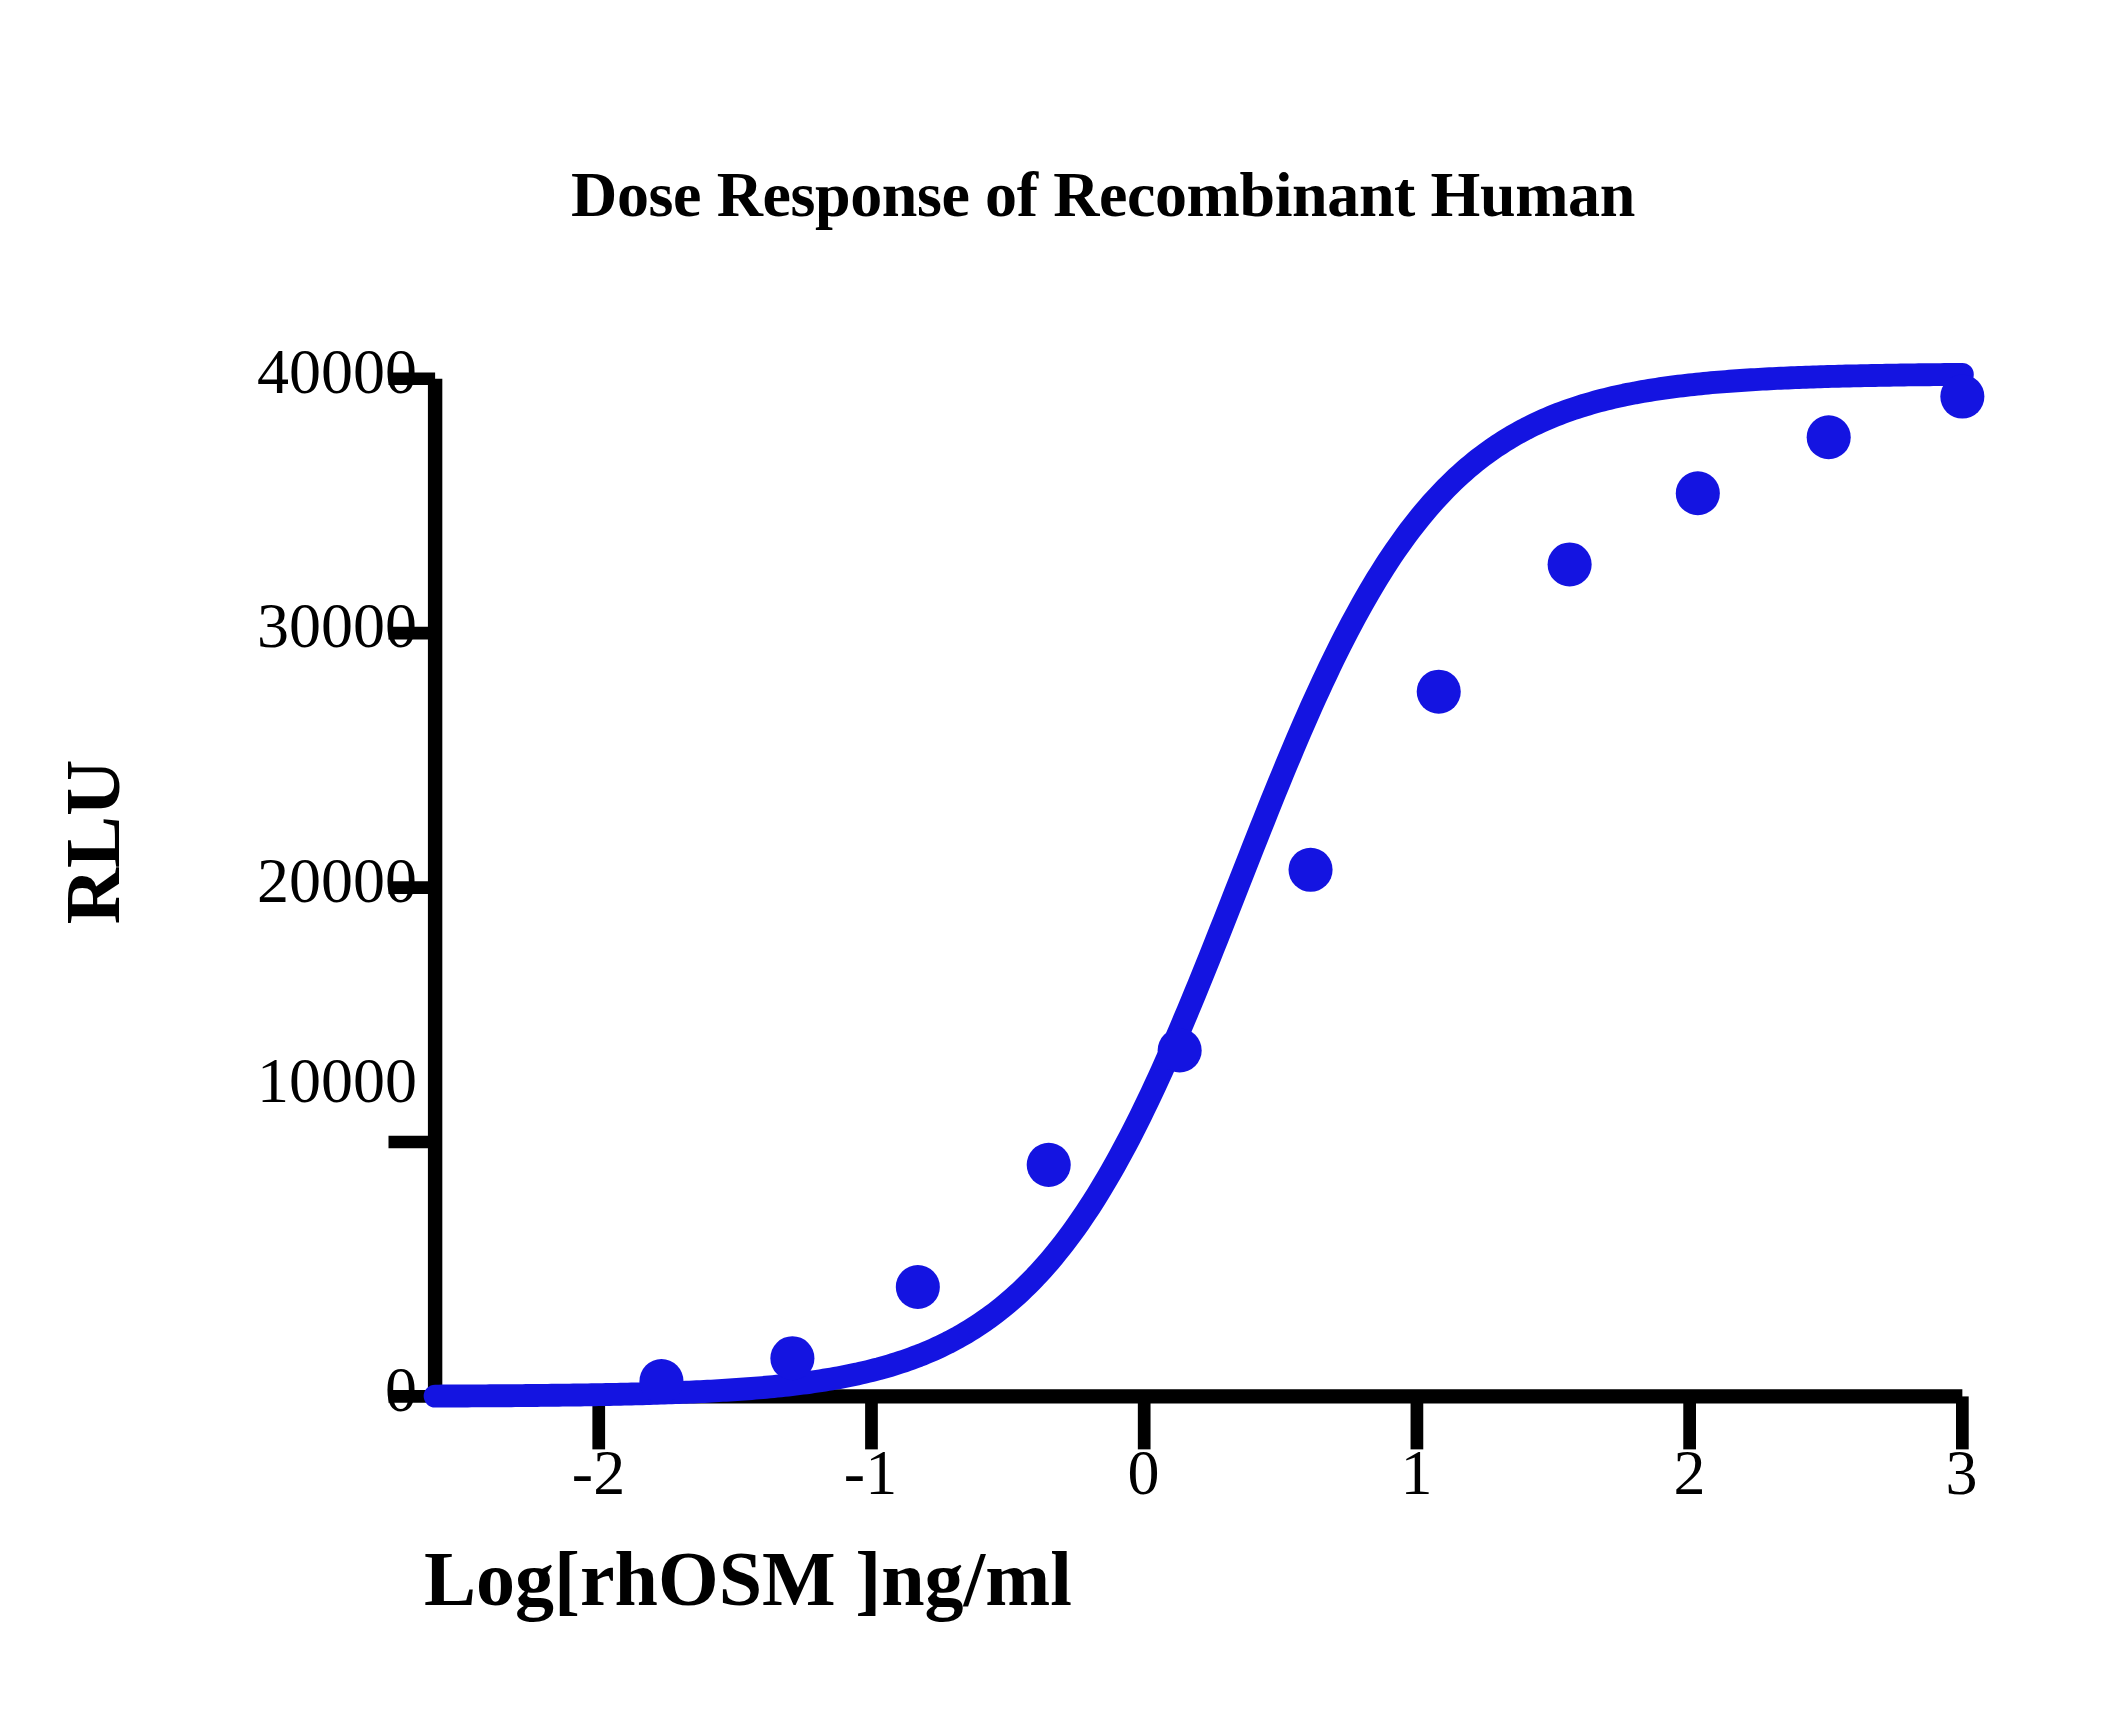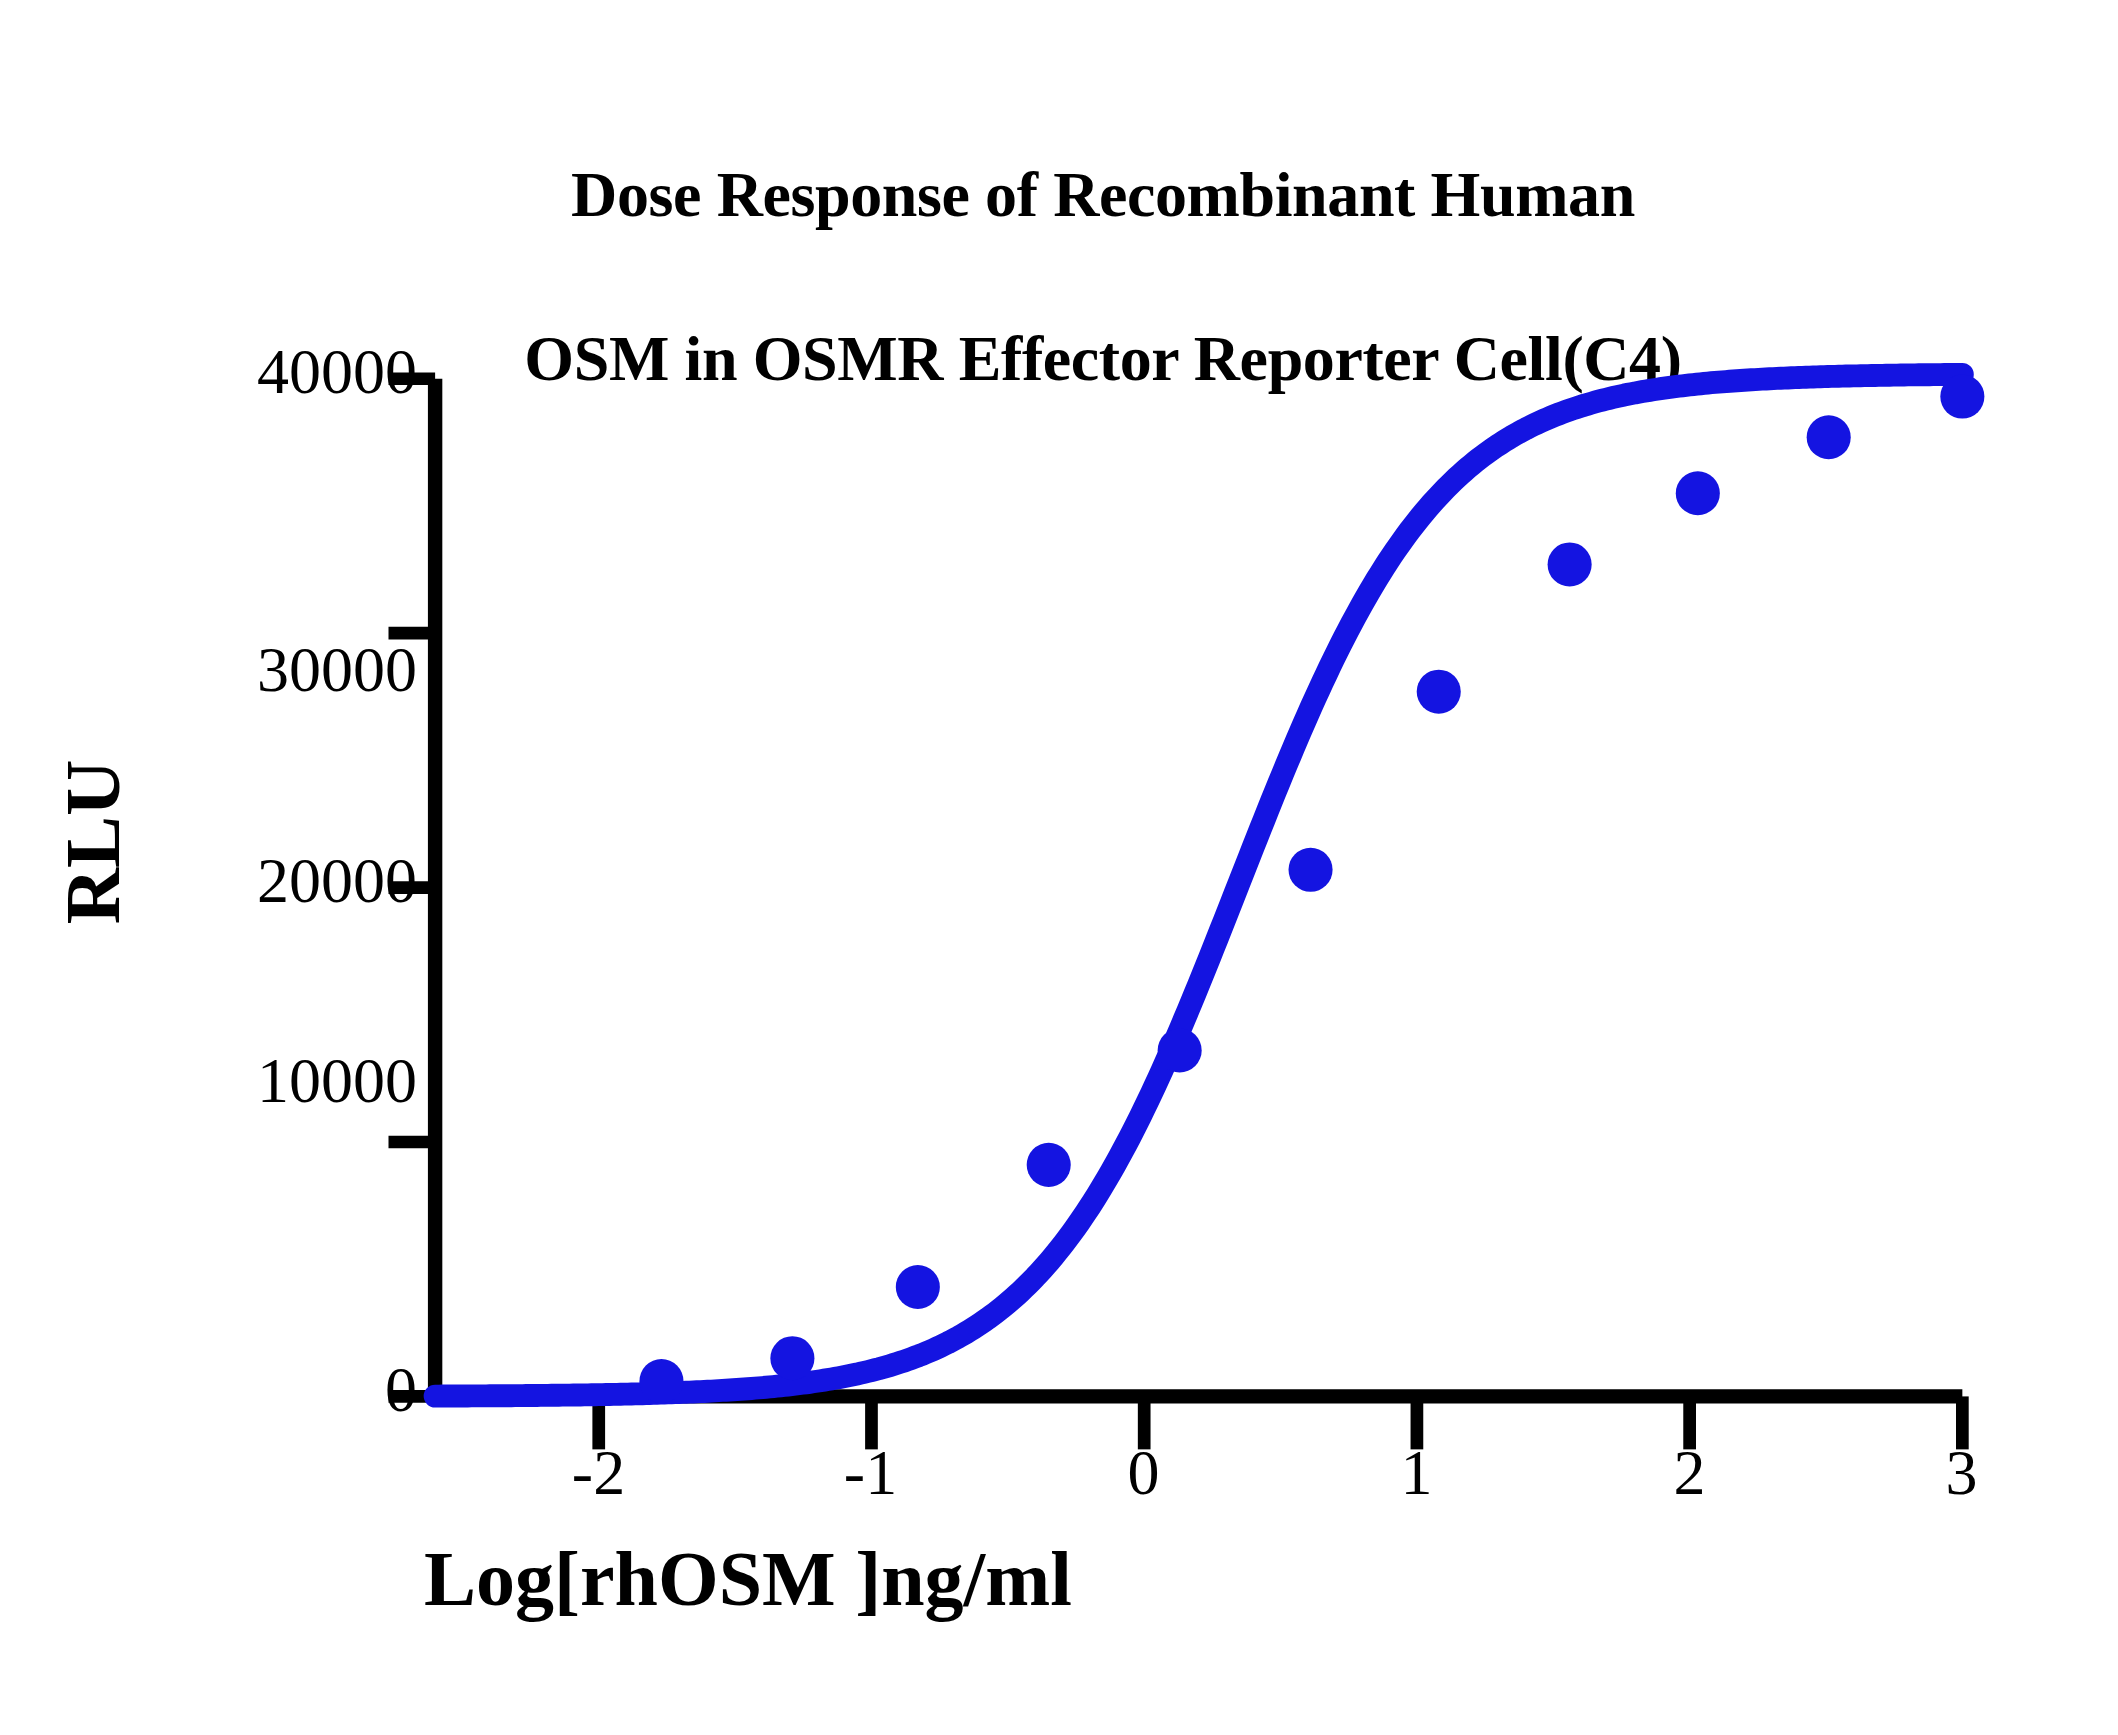--- a/index.html
+++ b/index.html
@@ -109,32 +109,31 @@
   }
   #annotations div { display: block; }
 </style>
 </head>
 <body>
 
 <div id="figure">
 
   <div id="chart-title">
     <span>Dose Response of Recombinant Human</span><br>
-    <span>OSM in OSMR Effector Reporter Cell(C4)</span>
   </div>
 
   <div id="y-axis-label">RLU</div>
 
   <div id="x-axis-label">Log[rhOSM ]ng/ml</div>
 
   <div id="ytick-labels">
       <div class="ytick-label" style="top: 1353px;">0</div>
       <div class="ytick-label" style="top: 1044px;">10000</div>
       <div class="ytick-label" style="top: 844px; text-align: center;">20000</div>
-      <div class="ytick-label" style="top: 589px; margin-top: 44px;">30000</div>
+      <div class="ytick-label" style="top: 589px;">30000</div>
       <div class="ytick-label" style="top: 335px;">40000</div>
     </div>
 
   <div id="xtick-labels">
       <div class="xtick-label" style="left: 599px;">-2</div>
       <div class="xtick-label" style="left: 871px;">-1</div>
       <div class="xtick-label" style="left: 1144px;">0</div>
       <div class="xtick-label" style="left: 1417px;">1</div>
       <div class="xtick-label" style="left: 1690px;">2</div>
       <div class="xtick-label" style="left: 1962px;">3</div>

